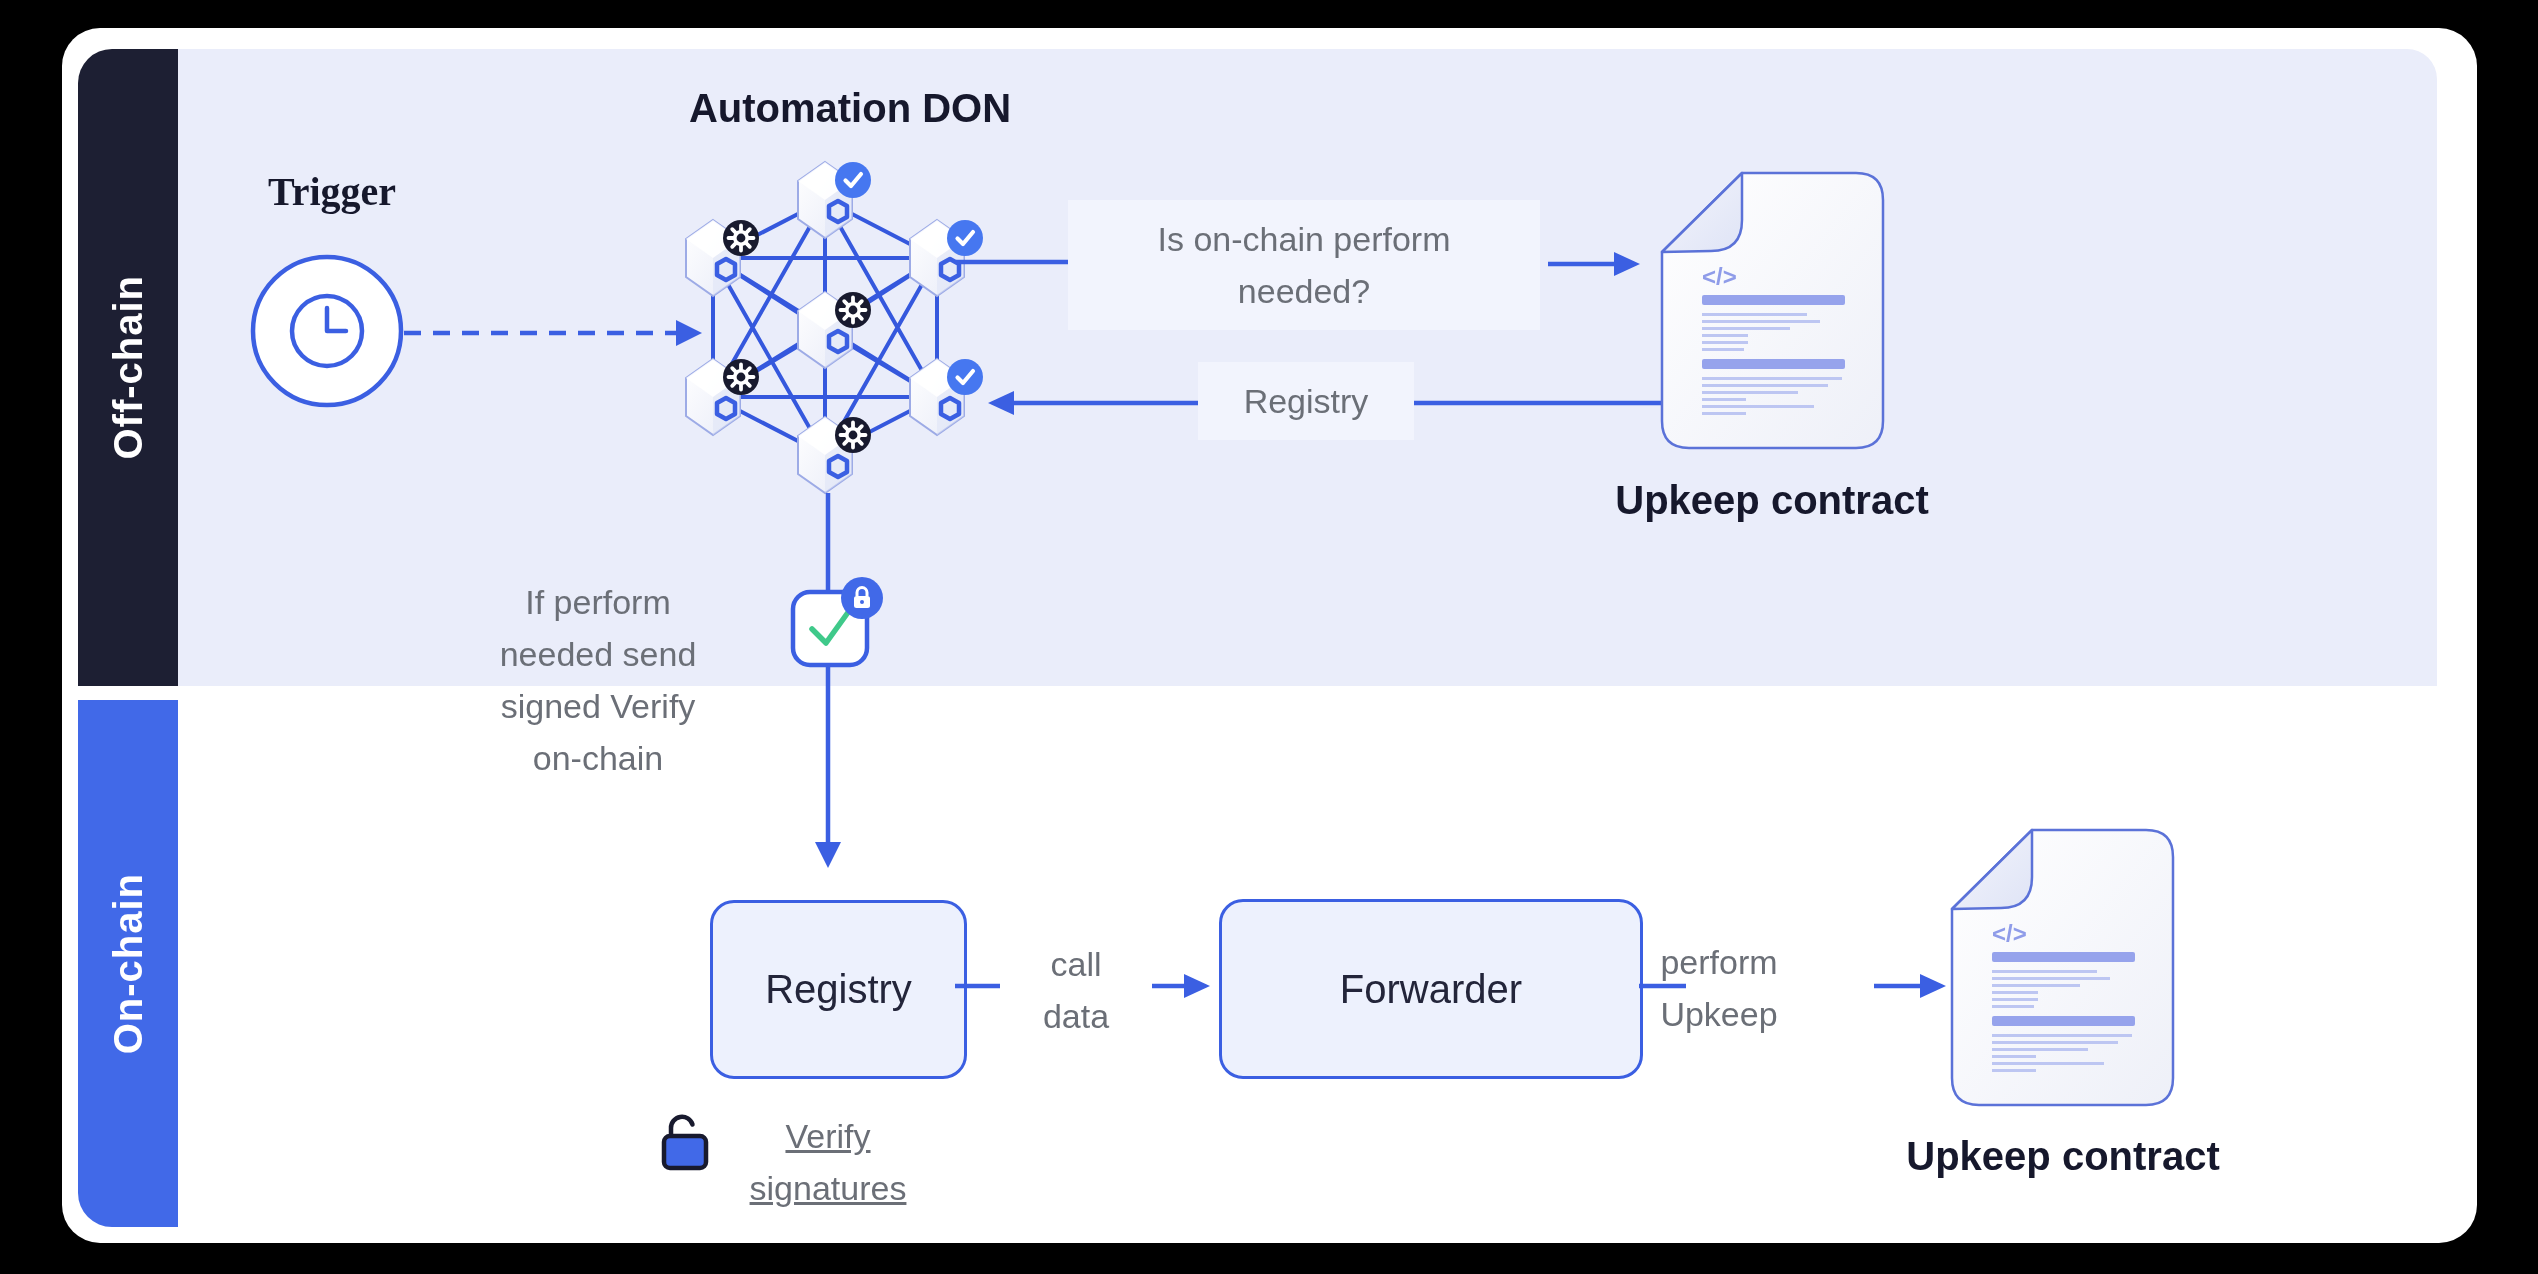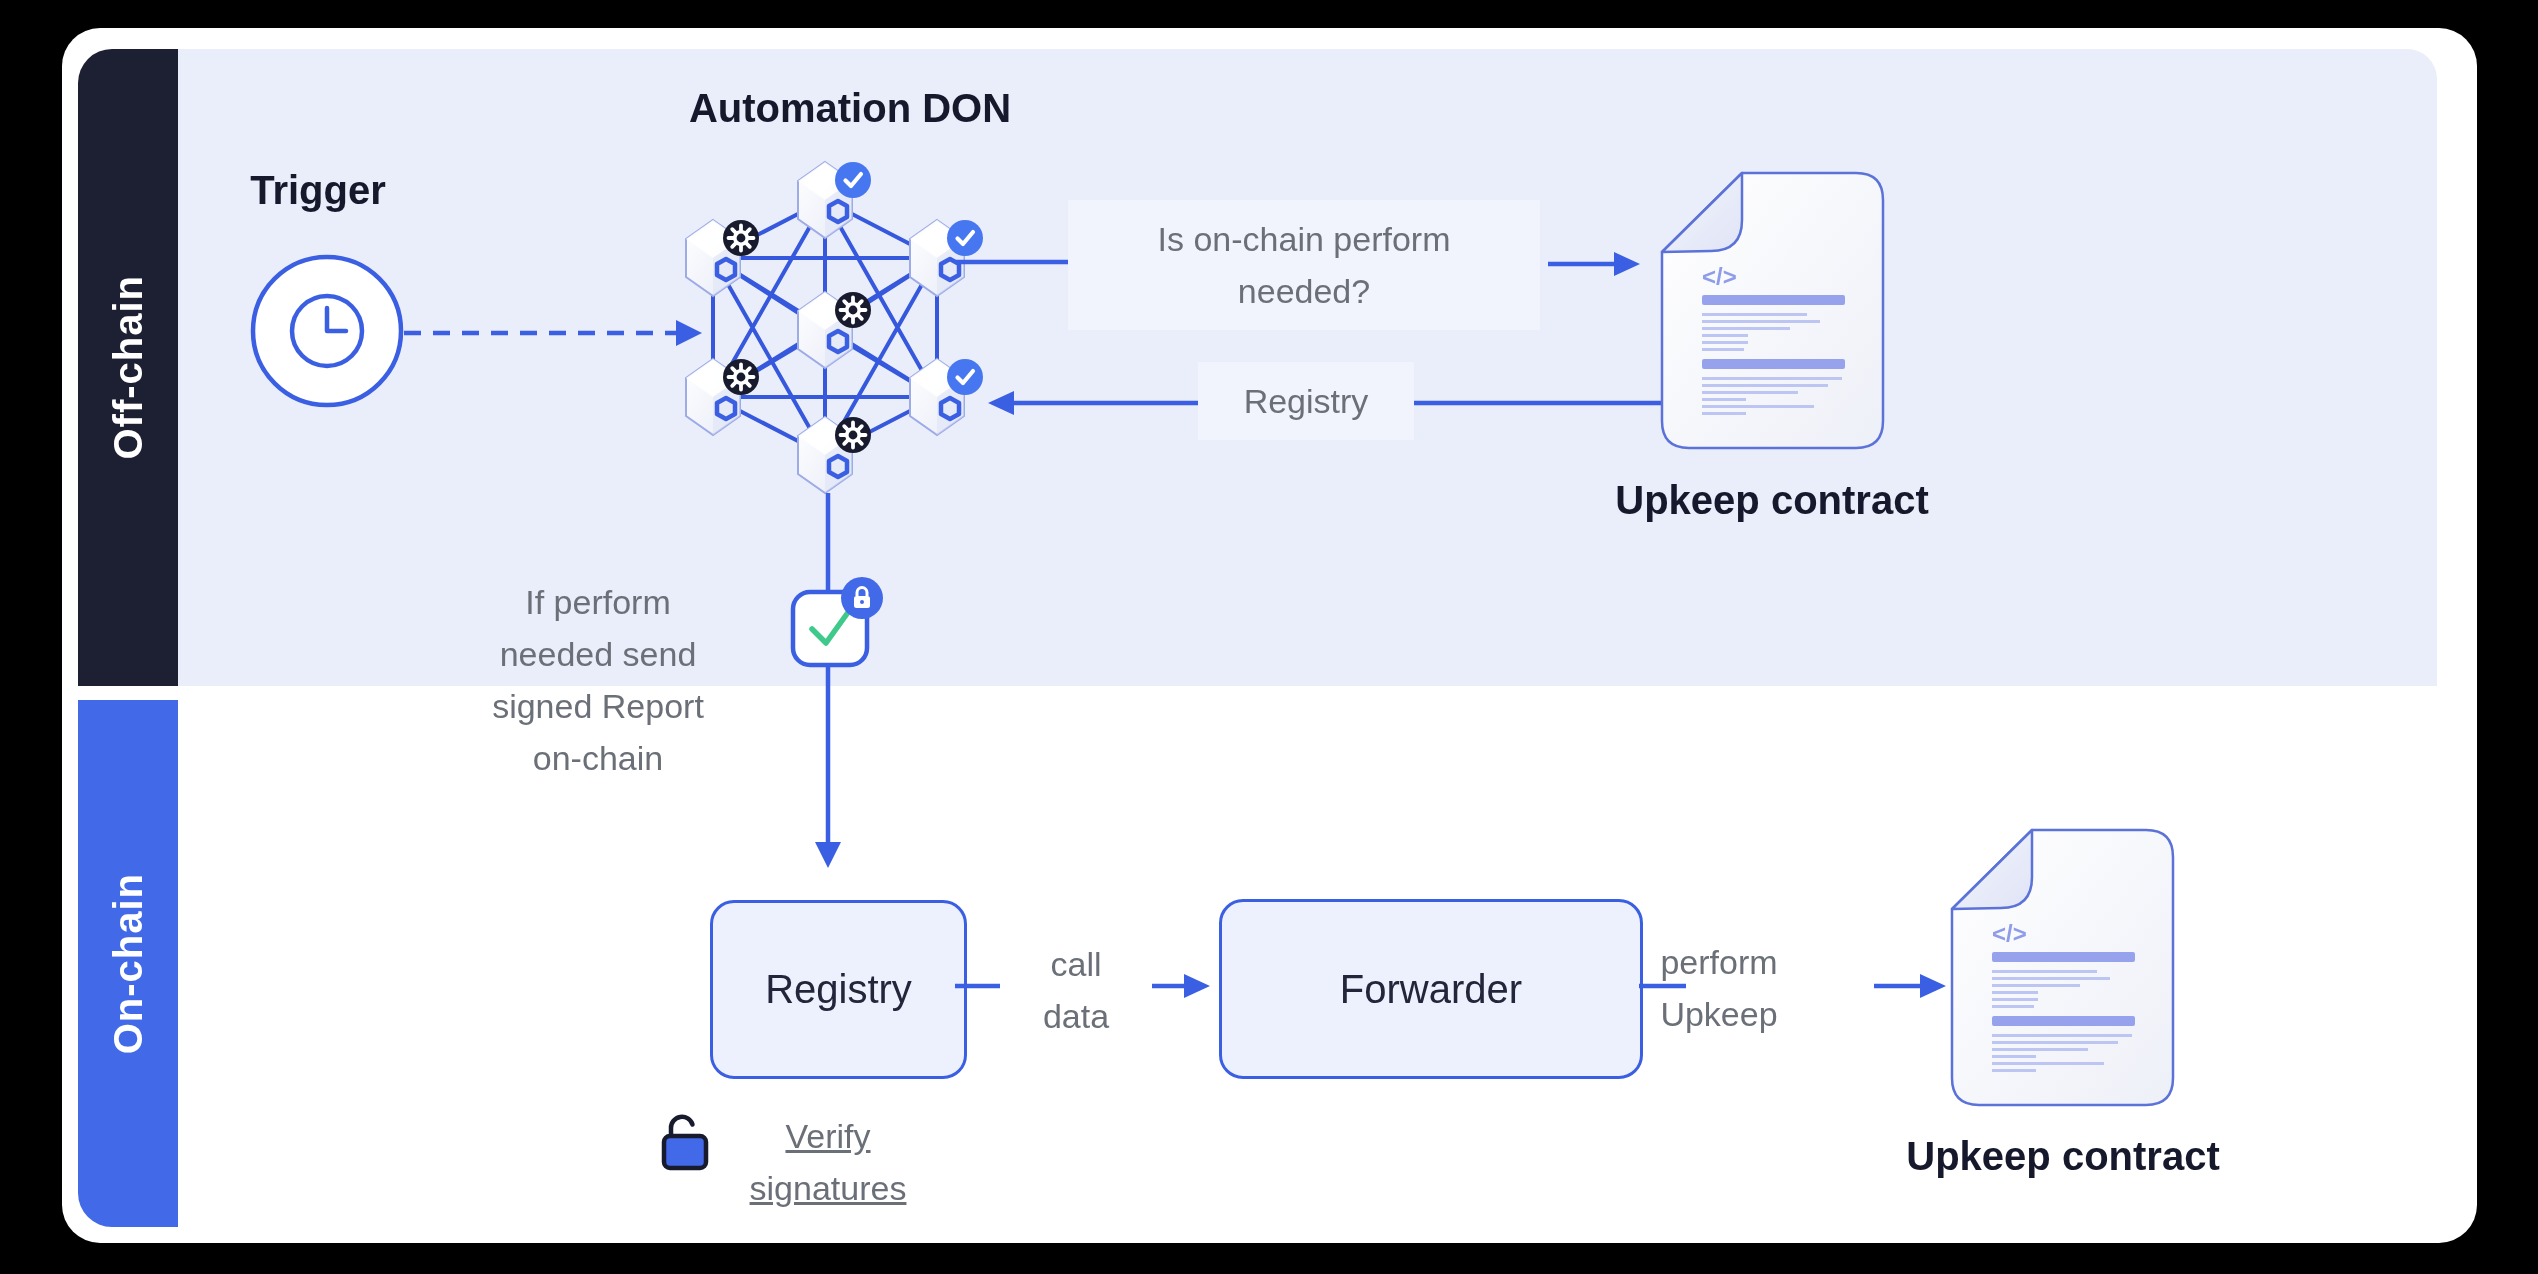--- a/index.html
+++ b/index.html
@@ -57,38 +57,38 @@
 <div class="card"></div>
 <div class="panel-offchain"></div>
 
 <div class="bar-offchain">
   <span class="vlabel">Off-chain</span>
 </div>
 <div class="bar-onchain">
   <span class="vlabel">On-chain</span>
 </div>
 
-<div class="heading" style="left:318px;top:168px;">Trigger</div>
+<div class="heading" style="left:332px;top:168px;font-family:Liberation Serif, serif;">Trigger</div>
 <div class="heading" style="left:850px;top:86px;">Automation DON</div>
 
 <div class="lightbox" style="left:1068px;top:200px;width:472px;height:130px;">
   <span>Is on-chain perform</span>
   <span>needed?</span>
 </div>
 
 <div class="lightbox" style="left:1198px;top:362px;width:216px;height:78px;">
   <span>Registry</span>
 </div>
 
 <div class="heading" style="left:1772px;top:478px;">Upkeep contract</div>
 
 <div class="graytext" style="left:598px;top:576px;">
   <div>If perform</div>
   <div>needed send</div>
-  <div>signed Report</div>
+  <div>signed Verify</div>
   <div>on-chain</div>
 </div>
 
 <div class="nodebox" style="left:702px;top:900px;width:251px;height:173px;margin-left:8px;">
   <span>Registry</span>
 </div>
 
 <div class="graytext" style="left:1076px;top:938px;">
   <div>call</div>
   <div>data</div>

